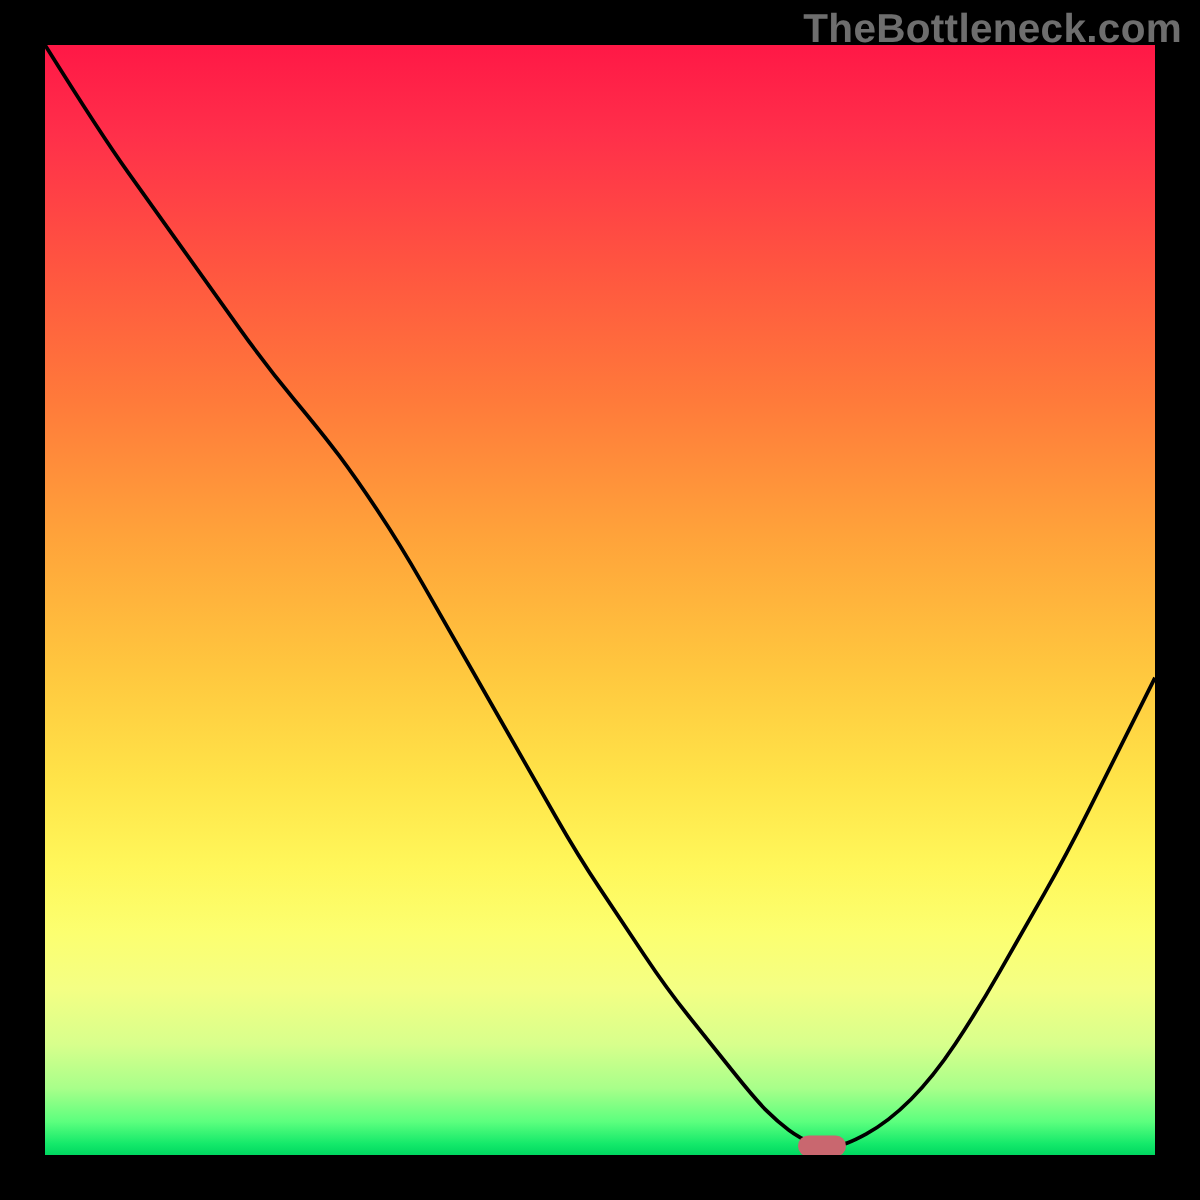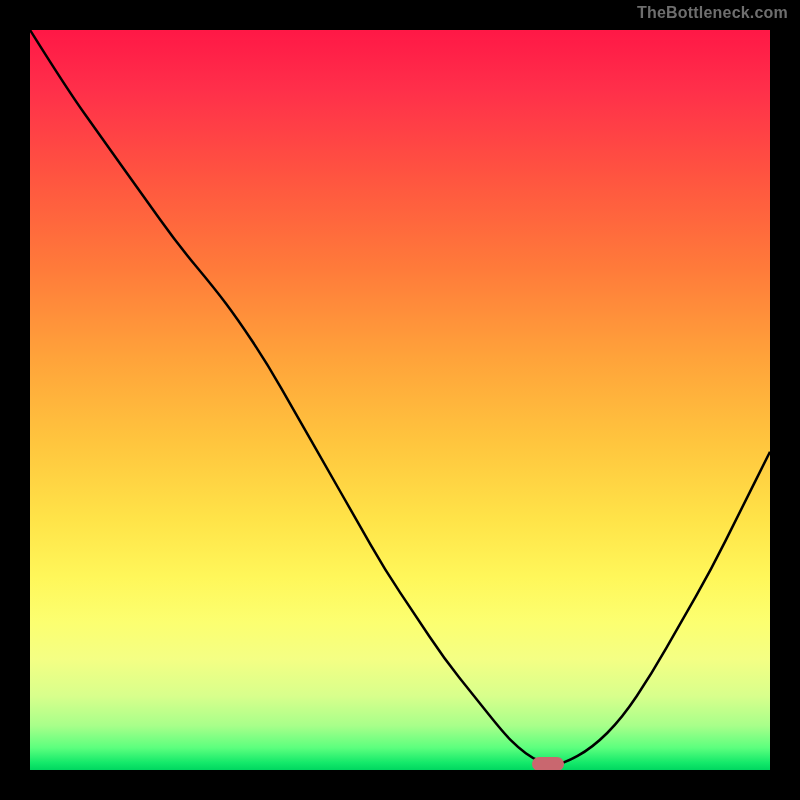--- a/index.html
+++ b/index.html
@@ -13,21 +13,21 @@
   }
   .container {
     position: relative;
     width: 800px;
     height: 800px;
   }
   .watermark {
     position: absolute;
     top: 4px;
     right: 12px;
-    font-size: 16px;
+    font-size: 27px;
     font-weight: 600;
     color: #6e6e6e;
     letter-spacing: 0.2px;
   }
   .plot-area {
     position: absolute;
     left: 30px;
     top: 30px;
     width: 740px;
     height: 740px;

